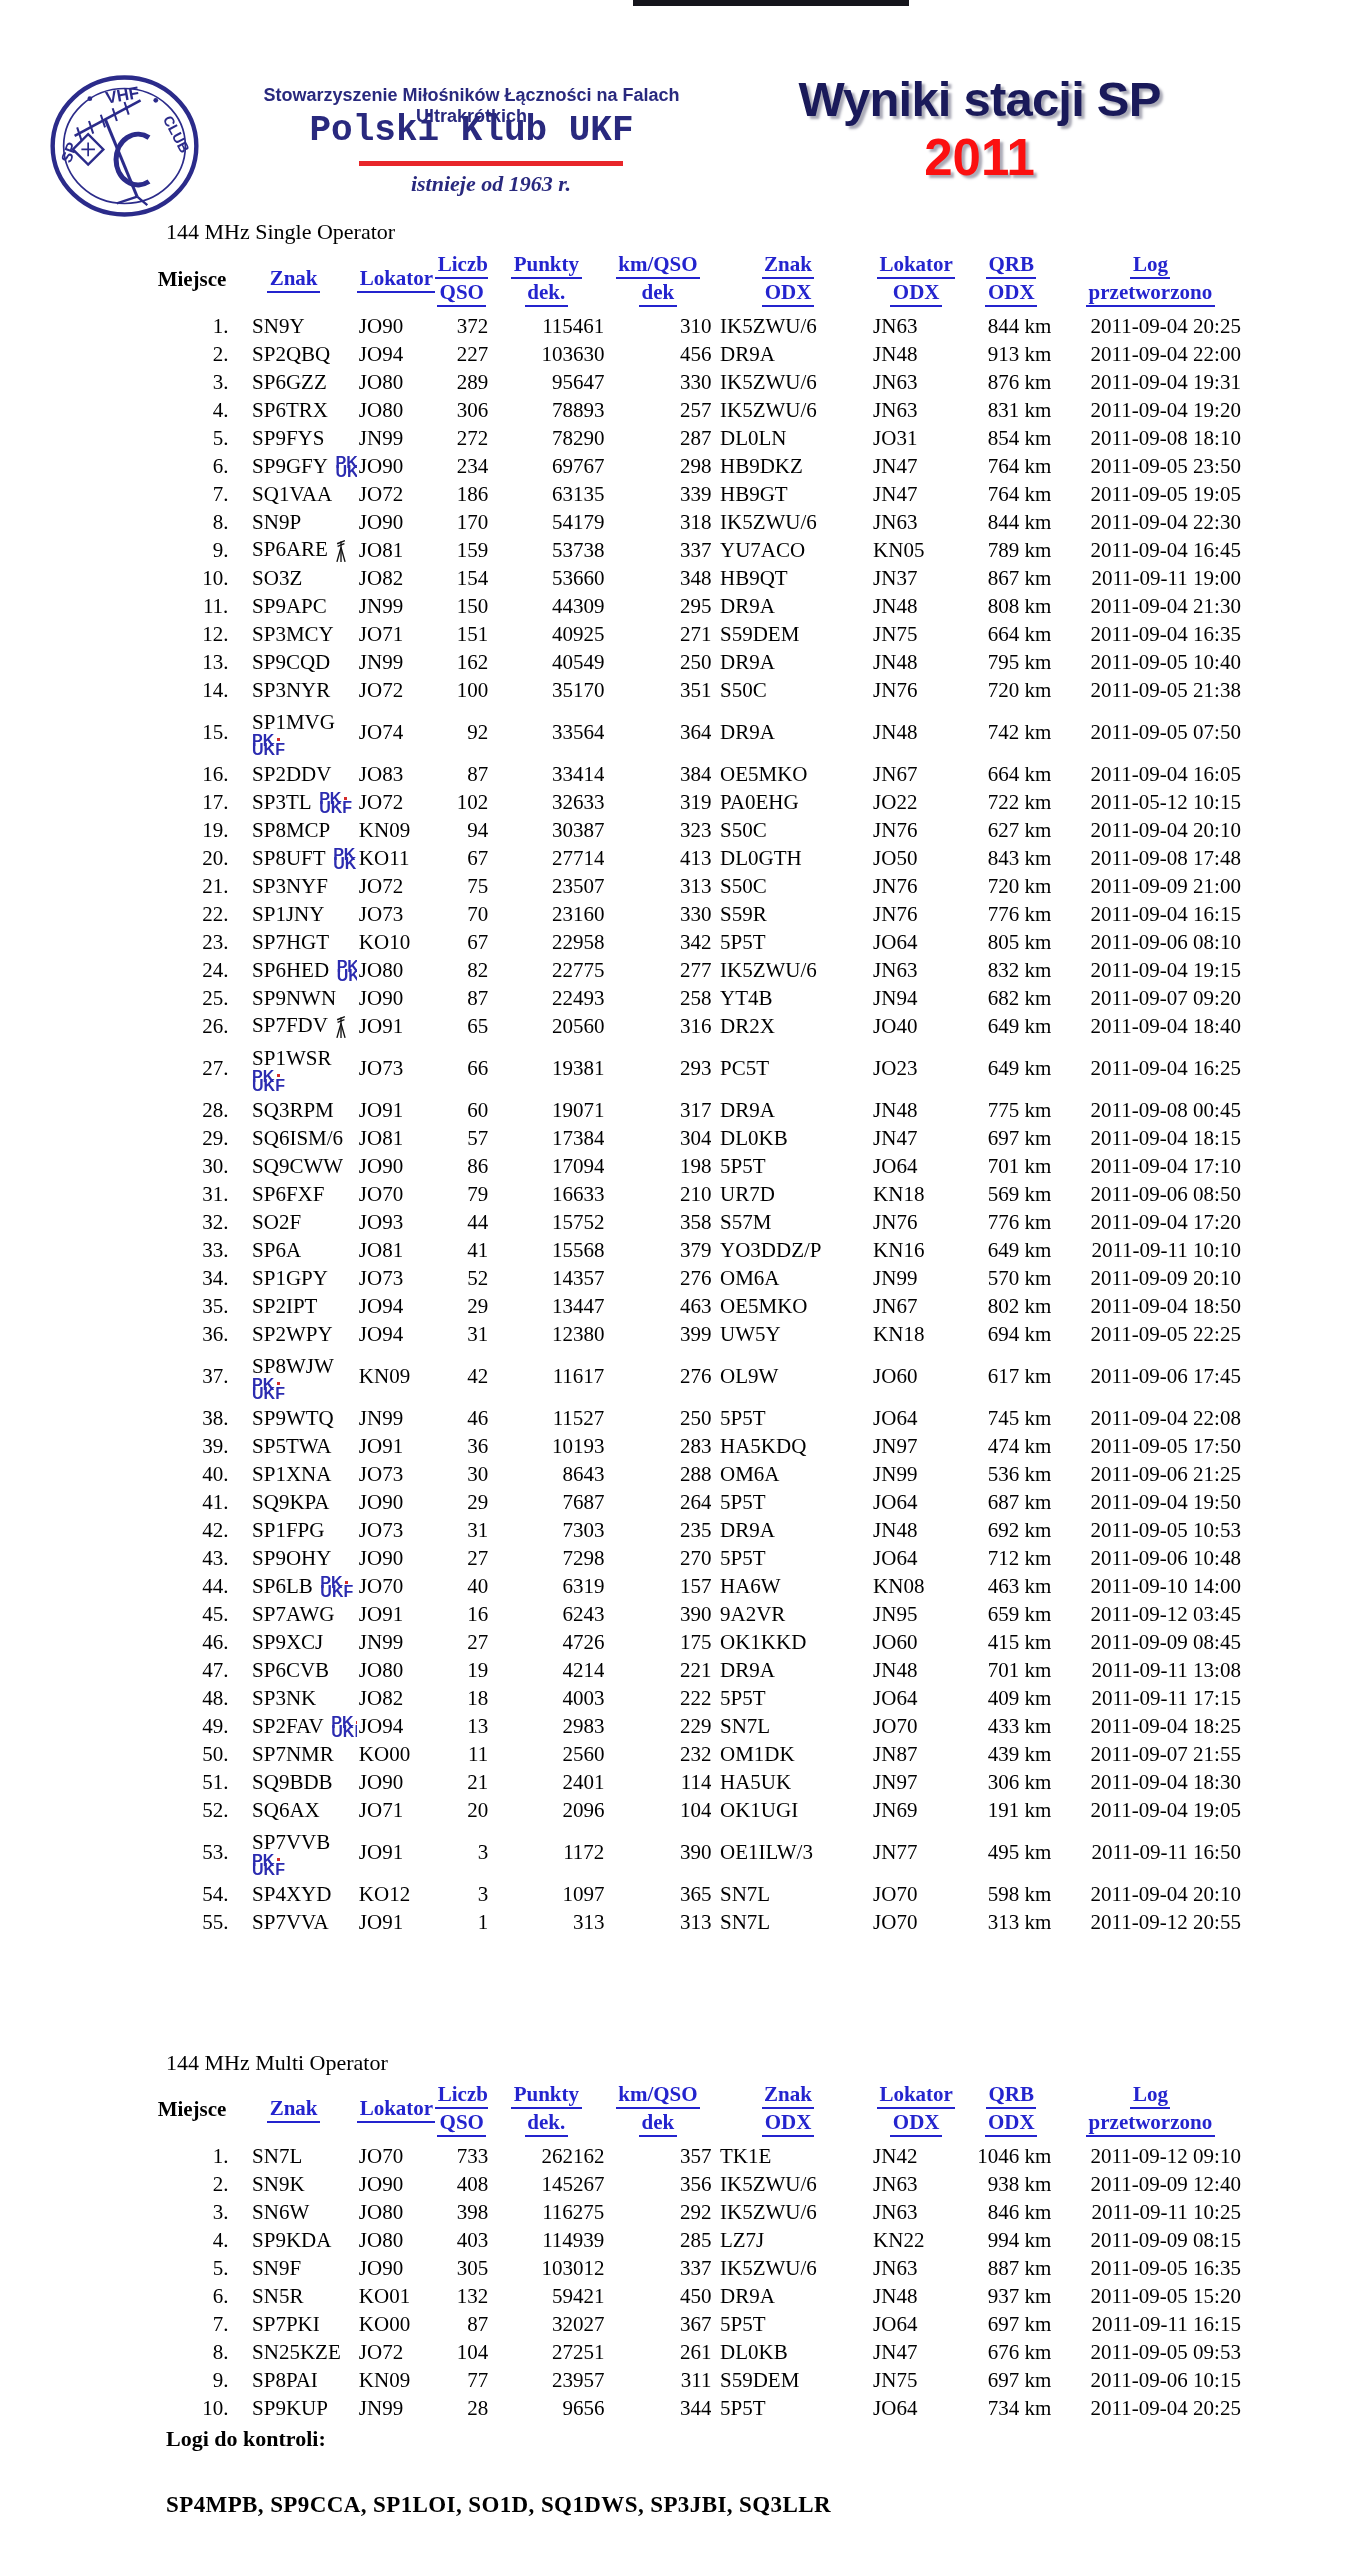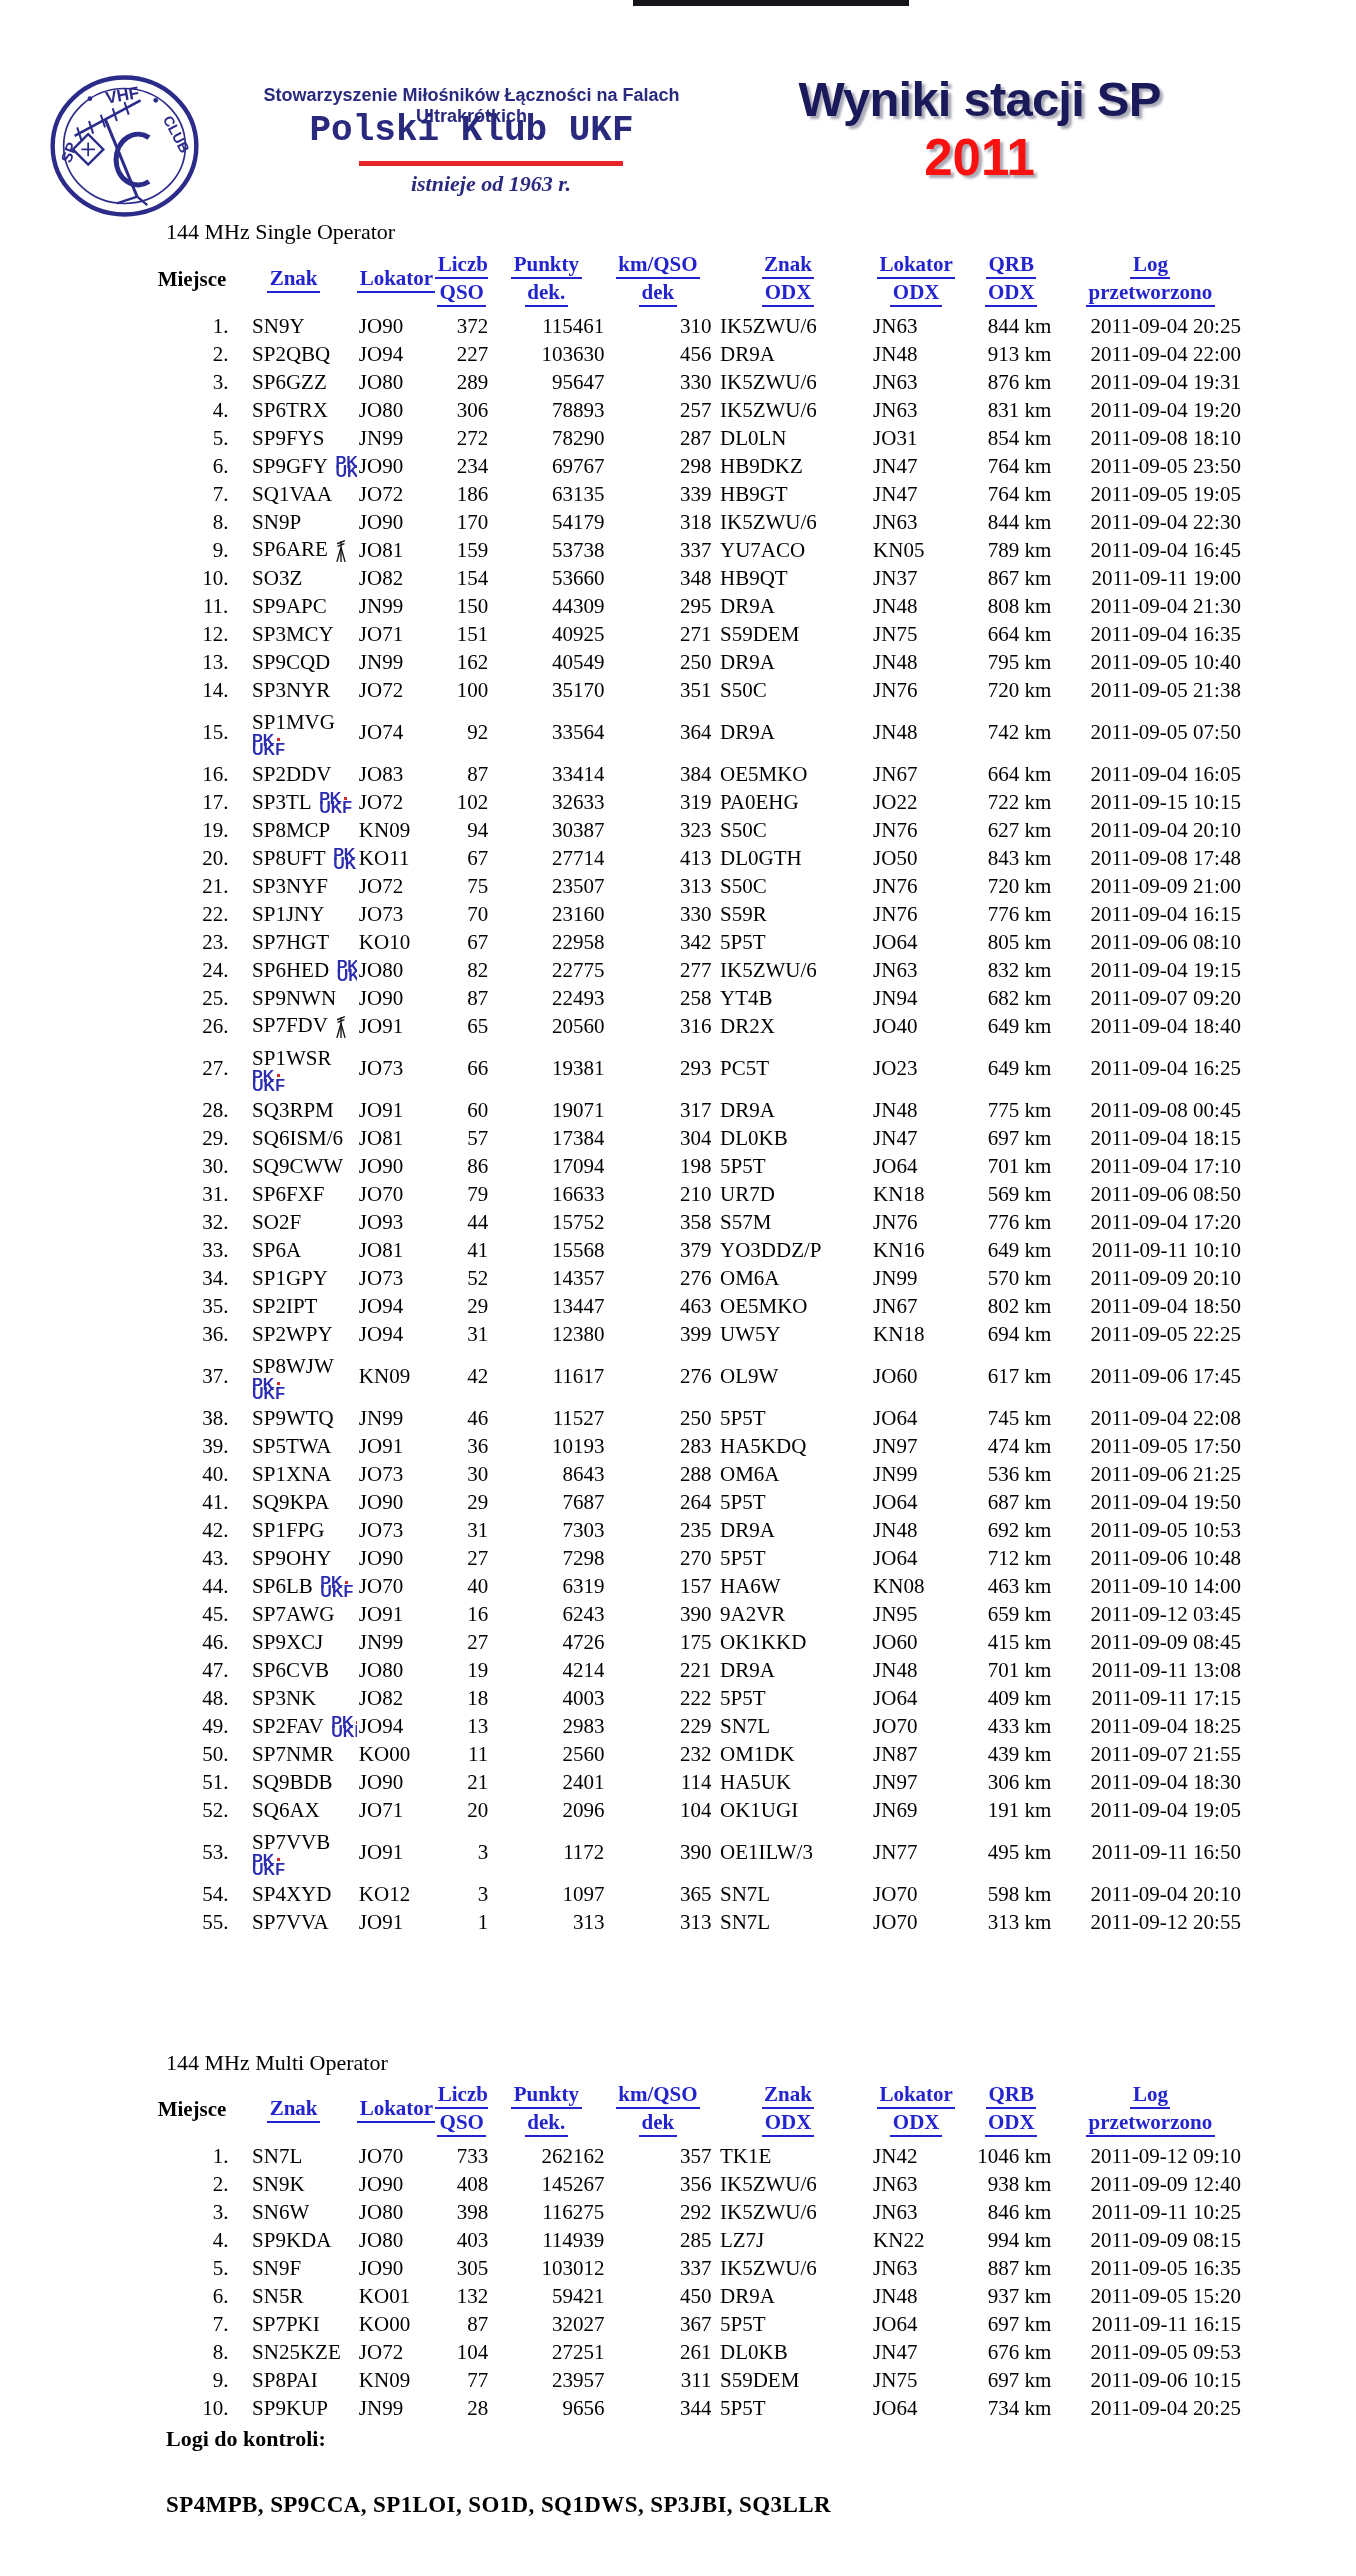--- a/index.html
+++ b/index.html
@@ -336,21 +336,21 @@
       <tr>
         <td>17.</td>
         <td><span>SP3TL</span><span class="bdg"><span>PK</span><span class="sq"></span><br><span>UKF</span></span></td>
         <td>JO72</td>
         <td>102</td>
         <td>32633</td>
         <td>319</td>
         <td>PA0EHG</td>
         <td>JO22</td>
         <td>722 km</td>
-        <td>2011-09-15 10:15</td>
+        <td>2011-05-12 10:15</td>
       </tr>
       <tr>
         <td>19.</td>
         <td><span>SP8MCP</span></td>
         <td>KN09</td>
         <td>94</td>
         <td>30387</td>
         <td>323</td>
         <td>S50C</td>
         <td>JN76</td>

